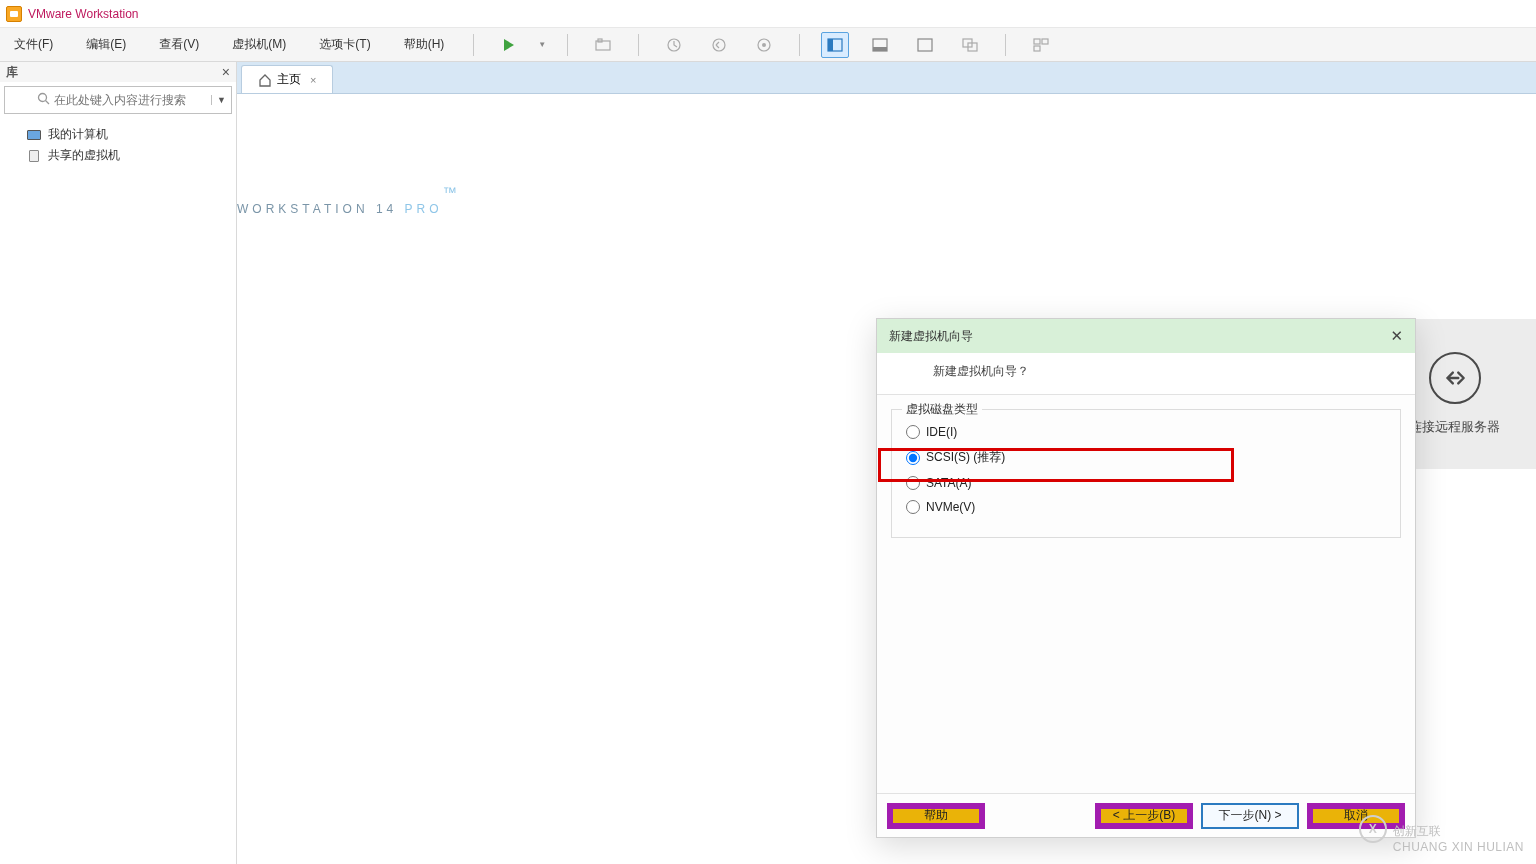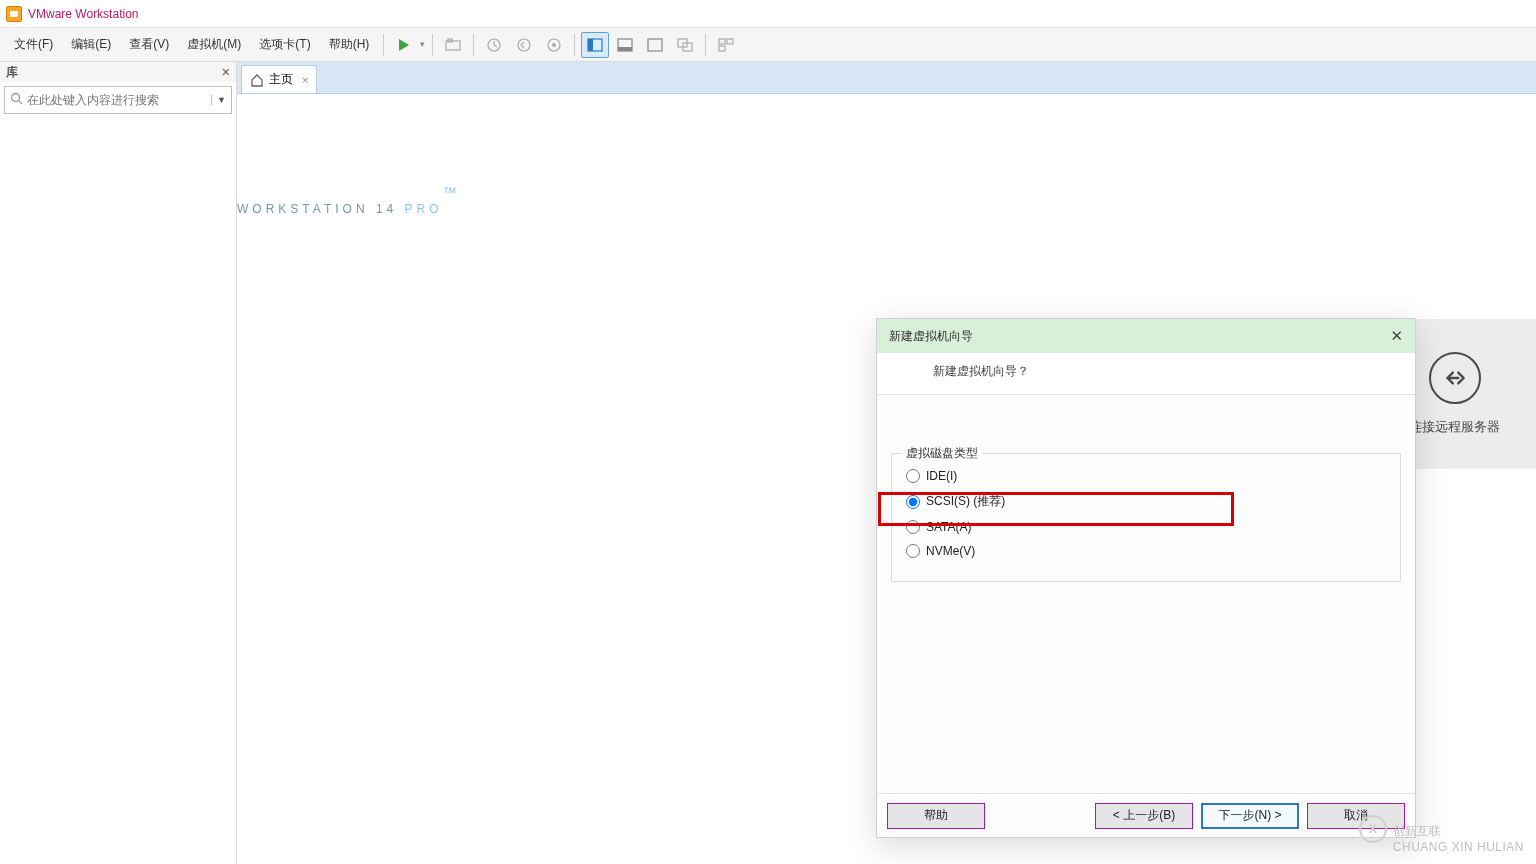--- a/index.html
+++ b/index.html
@@ -5,50 +5,50 @@
 * { margin: 0; padding: 0; box-sizing: border-box; font-family: "Microsoft YaHei", "Segoe UI", sans-serif; font-size: 12px; }
 body { background: #fff; width: 1536px; height: 864px; overflow: hidden; position: relative; }
 
 
 .titlebar { height: 28px; background: #fff; border-bottom: 1px solid #e8e8e8; display: flex; align-items: center; padding: 0 6px; }
 .titlebar .app-icon { width: 16px; height: 16px; background: #f9a825; border: 1px solid #d68000; border-radius: 2px; margin-right: 6px; display: flex; align-items: center; justify-content: center; }
 .titlebar .app-icon::after { content: ""; width: 8px; height: 6px; background: #fff; border-radius: 1px; }
 .titlebar .title-text { color: #be185d; }
 
 
-.menubar { height: 34px; background: #f5f5f5; border-bottom: 1px solid #d9d9d9; display: flex; align-items: center; padding: 0 6px; gap: 2px; }
+.menubar { height: 34px; background: #f5f5f5; border-bottom: 1px solid #d9d9d9; display: flex; align-items: center; padding: 0 6px; gap: 17px; }
 .menubar .menu-item { padding: 4px 8px; color: #333; cursor: default; }
 .menubar .sep { width: 1px; height: 22px; background: #c9c9c9; margin: 0 4px; }
 .menubar .toolbtn { width: 28px; height: 26px; display: flex; align-items: center; justify-content: center; color: #888; border-radius: 2px; }
 .menubar .toolbtn.active { background: #d9ecff; border: 1px solid #5aa3e0; color: #2b7ac0; }
 .menubar .play-btn { color: #3fa33f; }
 .menubar .drop-arrow { font-size: 8px; color: #888; margin-left: -2px; }
 
 
 .body-area { position: absolute; top: 62px; bottom: 0; left: 0; right: 0; display: flex; }
 
 
 .sidebar { width: 237px; background: #fff; border-right: 1px solid #d9d9d9; display: flex; flex-direction: column; }
 .side-header { height: 20px; background: #f5f5f5; display: flex; align-items: center; padding: 0 6px; justify-content: space-between; }
 .side-header .lib-label { font-weight: bold; color: #555; }
 .side-header .close-x { color: #555; cursor: default; font-size: 14px; }
-.search-row { height: 28px; border: 1px solid #c0c0c0; margin: 4px; display: flex; align-items: center; background: #fff; }
+.search-row { height: 28px; border: 1px solid #c0c0c0; margin: 4px; display: flex; align-items: center; background: #fff; padding-left: 27px; }
 .search-row .search-icon { width: 22px; text-align: center; color: #888; font-size: 13px; }
 .search-row input { flex: 1; border: none; outline: none; color: #888; background: transparent; }
 .search-row .drop { width: 20px; text-align: center; border-left: 1px solid #c0c0c0; color: #555; font-size: 9px; }
 .tree { padding: 6px 4px; }
 .tree .tree-item { display: flex; align-items: center; gap: 6px; padding: 2px 0 2px 22px; color: #333; }
 .tree .tree-icon { width: 16px; height: 12px; display: inline-flex; align-items: center; justify-content: center; }
 .tree .monitor-icon { width: 14px; height: 10px; border: 1.2px solid #555; background: #6aa6e0; border-radius: 1px; }
 .tree .shared-icon { width: 10px; height: 12px; border: 1.2px solid #888; border-radius: 1px; background: #eee; }
 
 
 .main { flex: 1; background: #fff; position: relative; }
 .tabstrip { height: 32px; background: #d7e7f5; border-bottom: 1px solid #b8cde0; display: flex; align-items: flex-end; padding-left: 4px; }
-.tab { height: 28px; background: #fff; border: 1px solid #b8cde0; border-bottom: none; border-radius: 3px 3px 0 0; display: flex; align-items: center; padding: 0 8px; gap: 5px; margin-top: 4px; }
+.tab { height: 28px; background: #fff; border: 1px solid #b8cde0; border-bottom: none; border-radius: 3px 3px 0 0; display: flex; align-items: center; padding: 0 16px; gap: 5px; margin-top: 4px; }
 .tab .home-icon { width: 14px; height: 14px; display: inline-block; color: #555; }
 .tab .home-icon svg { display: block; }
 .tab .tab-close { color: #888; font-size: 11px; margin-left: 4px; }
 
 
 .welcome { position: absolute; top: 32px; left: 0; right: 0; bottom: 0; background: #fff; }
 .product-title { position: absolute; top: 90px; left: 0; right: 0; font-size: 32px; font-weight: 300; letter-spacing: 4px; color: #7a95a8; }
 .product-title .pro { color: #8fc6e8; }
 .product-title .tm { font-size: 14px; vertical-align: top; color: #8fc6e8; }
 
@@ -68,21 +68,21 @@
 .dlg-head .h2 { color: #444; margin-left: 24px; }
 .dlg-body { flex: 1; padding: 14px 14px; }
 .fieldset { border: 1px solid #dcdcdc; padding: 10px 12px 18px 12px; position: relative; }
 .fieldset .legend { position: absolute; top: -9px; left: 10px; background: #fdfdfd; padding: 0 4px; color: #333; }
 .radio-row { display: flex; align-items: center; gap: 6px; padding: 5px 2px; }
 .radio-row input[type=radio] { width: 14px; height: 14px; }
 .radio-row label { color: #222; font-size: 12px; }
 .highlight-box { position: absolute; border: 3px solid #d80000; pointer-events: none; }
 .dlg-foot { height: 44px; border-top: 1px solid #e2e2e2; display: flex; align-items: center; padding: 0 10px; gap: 8px; }
 .dlg-foot .spacer { flex: 1; }
-.dlg-btn { height: 26px; min-width: 98px; background: #e5e5e5; border: 1px solid #a21caf; color: #222; display: inline-flex; align-items: center; justify-content: center; padding: 0 10px; cursor: default; }
+.dlg-btn { height: 26px; min-width: 98px; background: #eab308; border: 6px solid #a21caf; color: #222; display: inline-flex; align-items: center; justify-content: center; padding: 0 10px; cursor: default; }
 .dlg-btn.help { min-width: 98px; }
 .dlg-btn.primary { border: 2px solid #2b7ac0; background: #f5faff; }
 
 
 .watermark { position: absolute; bottom: 10px; right: 12px; display: flex; align-items: center; gap: 6px; color: #bfbfbf; font-size: 13px; }
 .watermark .wm-logo { width: 28px; height: 28px; border: 2px solid #cfcfcf; border-radius: 50%; display: flex; align-items: center; justify-content: center; color: #cfcfcf; font-weight: bold; }
 </style>
 </head>
 <body>
 
@@ -174,20 +174,34 @@
     </div>
     <div class="search-row">
       <span class="search-icon">
         <svg width="13" height="13" viewBox="0 0 13 13">
             <circle cx="5.5" cy="5.5" r="4" fill="none" stroke="#999" stroke-width="1.3"></circle>
             <line x1="8.5" y1="8.5" x2="12" y2="12" stroke="#999" stroke-width="1.3"></line>
           </svg>
       </span>
       <input type="text" placeholder="在此处键入内容进行搜索" style="">
       <span class="drop">▼</span>
+    </div>
+    <div class="tree">
+      <div class="tree-item">
+        <span class="tree-icon">
+            <span class="monitor-icon"></span>
+          </span>
+        <span>我的计算机</span>
+      </div>
+      <div class="tree-item">
+        <span class="tree-icon">
+            <span class="shared-icon"></span>
+          </span>
+        <span>共享的虚拟机</span>
+      </div>
     </div>
   </div>
 
   <div class="main">
     <div class="tabstrip">
       <div class="tab">
         <span class="home-icon">
           <svg viewBox="0 0 14 14" width="14" height="14">
               <path d="M2 7 L7 2 L12 7 L12 13 L2 13 Z" fill="none" stroke="#666" stroke-width="1.3"></path>
             </svg>
@@ -213,21 +227,21 @@
 
       <div class="dialog">
         <div class="dlg-title">
           <span class="t-text">新建虚拟机向导</span>
           <span class="t-close">✕</span>
         </div>
         <div class="dlg-head">
           <div class="h2">新建虚拟机向导？</div>
         </div>
         <div class="dlg-body">
-          <div class="fieldset" style="position:relative;margin-top:44px;">
+          <div class="fieldset" style="position:relative;">
             <span class="legend">虚拟磁盘类型</span>
             <div class="radio-row">
               <input type="radio" name="disktype" style="">
               <label>IDE(I)</label>
             </div>
             <div class="radio-row">
               <input type="radio" name="disktype" checked="" style="">
               <label>SCSI(S)    (推荐)</label>
             </div>
             <div class="radio-row">

